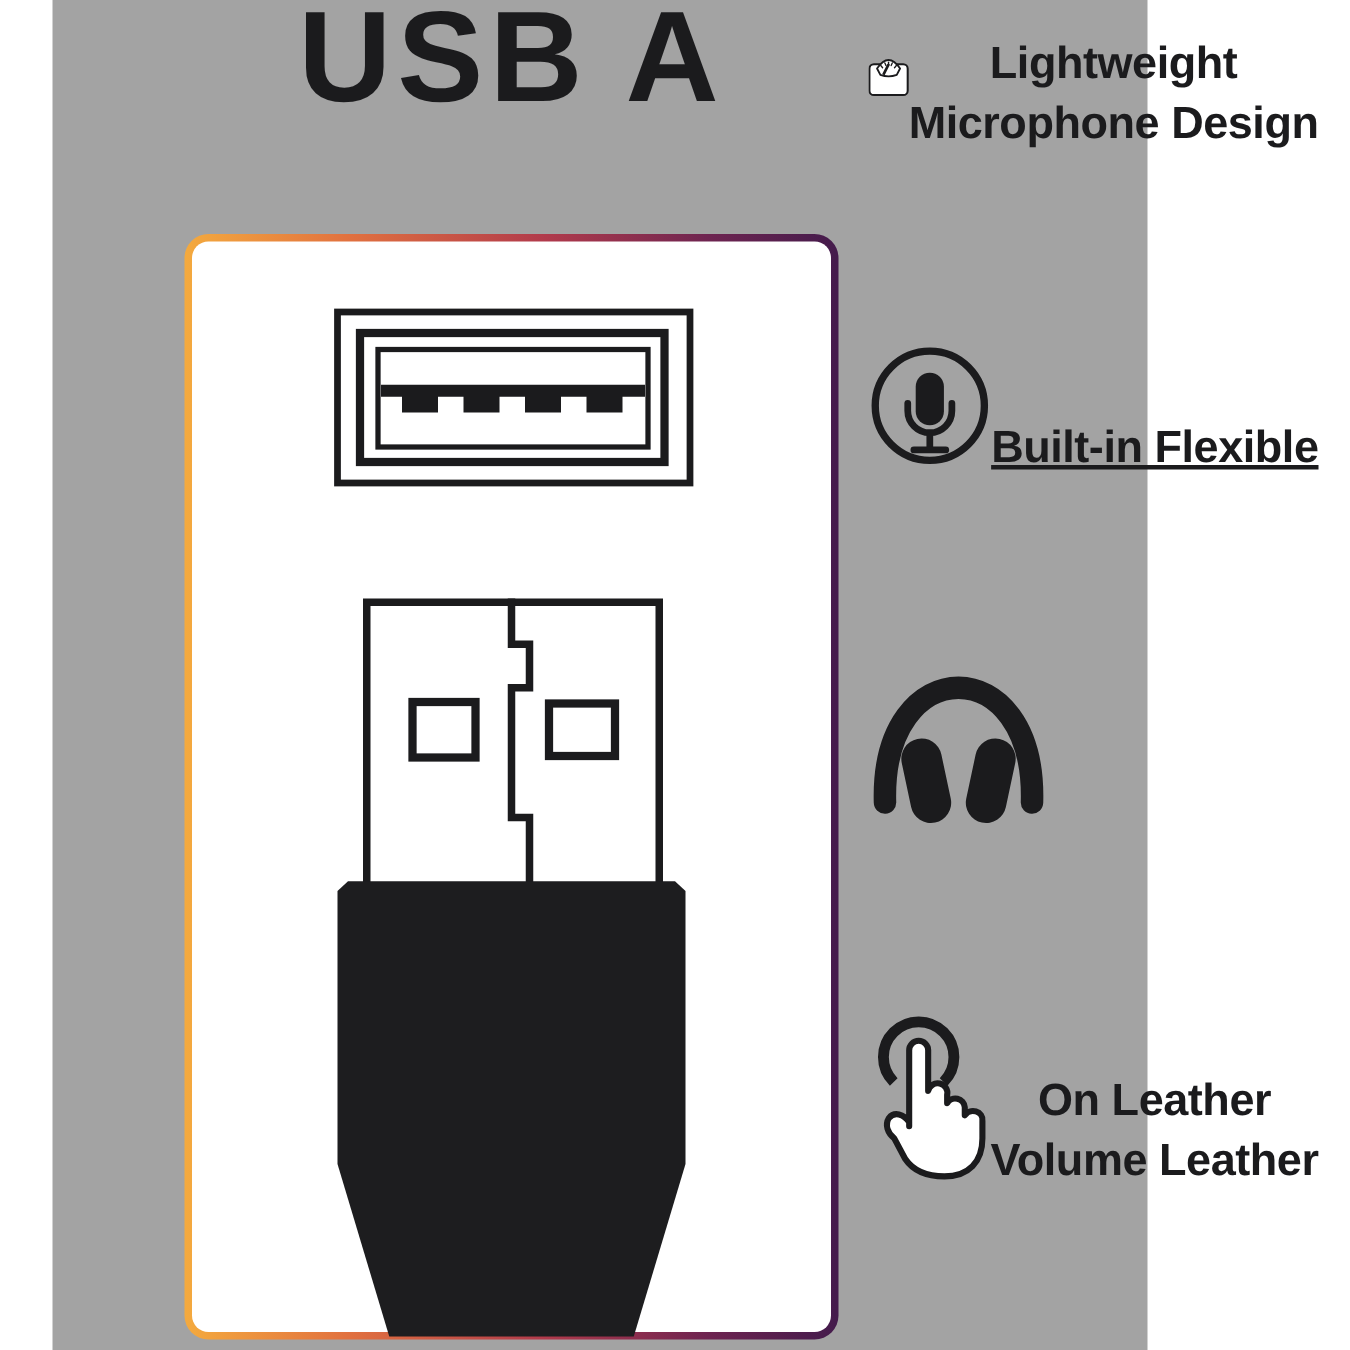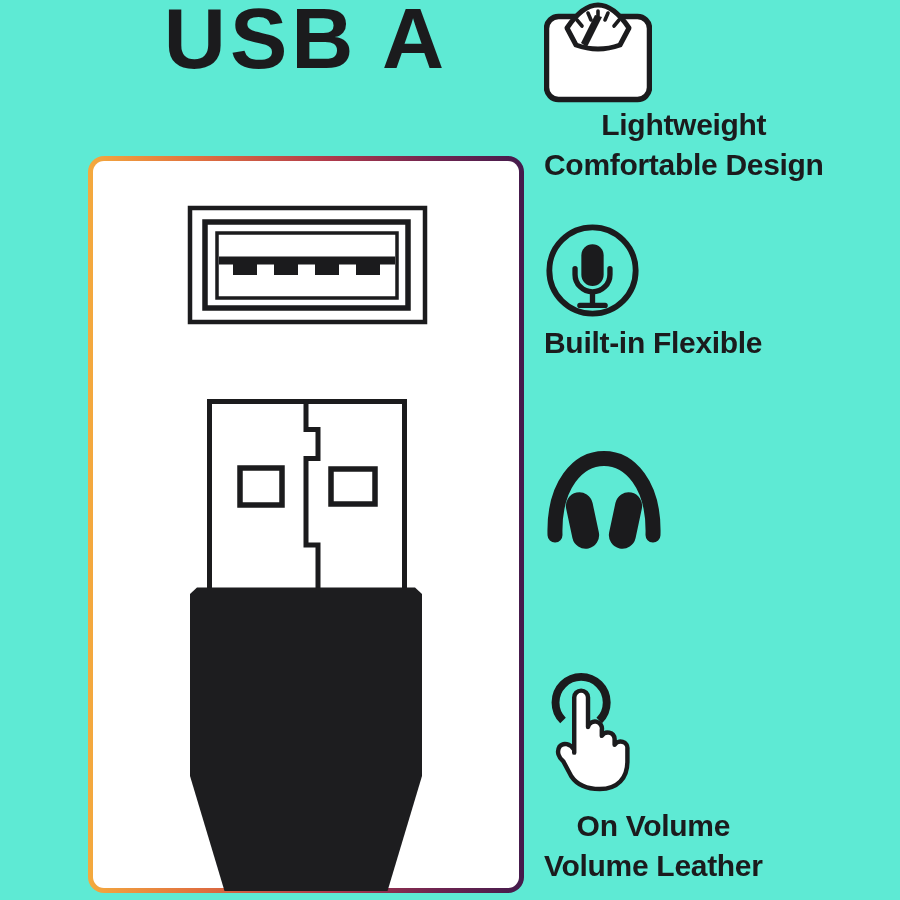--- a/index.html
+++ b/index.html
@@ -1,19 +1,19 @@
 <!DOCTYPE html>
 <html style="--ink: #1b1b1d; --plug: #1d1d1f;"><head>
 <meta charset="utf-8">
 <style>
   :root{ --ink:#1b1b1d; --plug:#1d1d1f; }
   *{ margin:0; padding:0; box-sizing:border-box; }
   html,body{ width:900px; height:900px; background:#fff; overflow:hidden; }
   body{ font-family:"Liberation Sans", sans-serif; color:var(--ink); }
-  .canvas{ position:relative; width:900px; height:900px; background:#5eead4; }
+  .canvas{ position:relative; width:730px; height:900px; background:#a3a3a3;margin-left:35px; }
 
   
   .title{
     position:absolute; left:88px; top:-12px; width:436px;
     text-align:center; font-weight:bold; font-size:86px; line-height:100px;
     letter-spacing:4px; color:var(--ink); white-space:nowrap;
   }
   .frame{
     position:absolute; left:88px; top:156px; width:436px; height:737px;
     border-radius:16px;
@@ -25,28 +25,28 @@
   }
   .diagram{
     position:absolute; left:88px; top:156px; width:436px; height:740px;
   }
   .diagram .stroke{ fill:none; stroke:var(--ink); }
   .diagram .fill{ fill:var(--ink); stroke:none; }
 
   
   .feature{
     position:absolute; left:544px; width:300px;
-    display:flex; flex-direction:column; align-items:flex-start;
+    display:flex; flex-direction:row; align-items:flex-end;
   }
   .feature .f-line{
     font-weight:bold; font-size:30px; line-height:40px; letter-spacing:-0.3px;
     text-align:center; white-space:nowrap; color:var(--ink);
   }
   .f1{ top:0; }   .f1 .f-text{ margin-top:2px; }
-  .f2{ top:222px; } .f2 .f-text{ margin-top:4px; }
+  .f2{ top:222px; } .f2 .f-text{ margin-top:4px;text-decoration:underline; }
   .f3{ top:443px; } .f3 .f-text{ margin-top:6px; }
   .f4{ top:666px; } .f4 .f-text{ margin-top:12px; }
   .icon .stroke{ fill:none; stroke:var(--ink); }
   .icon .fill{ fill:var(--ink); stroke:none; }
   .icon .wfill{ fill:#fff; stroke:var(--ink); }
 </style>
 </head>
 <body>
 
 <div class="canvas">
@@ -89,21 +89,21 @@
         <line x1="33" y1="20" x2="38" y2="26"></line>
         <line x1="44" y1="13" x2="47" y2="20"></line>
         <line x1="54" y1="11" x2="54" y2="18"></line>
         <line x1="64" y1="13" x2="61" y2="20"></line>
         <line x1="75" y1="20" x2="70" y2="26"></line>
       </g>
       <path class="fill" d="M51,15 L58,17 L43,47 L37,43 Z"></path>
     </svg>
     <div class="f-text">
       <div class="f-line">Lightweight</div>
-      <div class="f-line">Comfortable Design</div>
+      <div class="f-line">Microphone Design</div>
     </div>
   </section>
 
   <section class="feature f2">
     <svg class="icon" width="97" height="97" viewBox="0 0 100 100" aria-hidden="true">
       <circle class="stroke" cx="50" cy="50" r="44.5" stroke-width="6"></circle>
       <rect class="fill" x="38.5" y="23" width="23" height="43" rx="11.5"></rect>
       <path class="stroke" d="M32,48 v6 a18,18 0 0 0 36,0 v-6" stroke-width="5.5" stroke-linecap="round"></path>
       <line x1="50" y1="73" x2="50" y2="84" stroke="#1b1b1d" stroke-width="5.5"></line>
       <line x1="37" y1="86" x2="63" y2="86" stroke="#1b1b1d" stroke-width="5.5" stroke-linecap="round"></line>
@@ -120,18 +120,18 @@
       <rect class="fill" x="68" y="49" width="27" height="57" rx="13.5" transform="rotate(12 81.5 77.5)"></rect>
     </svg>
   </section>
 
   <section class="feature f4">
     <svg class="icon" width="90" height="128" viewBox="0 0 90 130" aria-hidden="true">
       <path class="stroke" d="M18.6,55.4 A26,26 0 1 1 55.4,55.4" stroke-width="8"></path>
       <path class="wfill" stroke-width="4.5" stroke-linejoin="round" d="M30,88 L30,32 A7,7 0 0 1 44,32 L44,62 A7,7 0 0 1 58,65 L58,71 A7,7 0 0 1 71,74 L71,80 A7,6.5 0 0 1 84,84 L84,97 C84,114 74,125 56,125 C43,125 33,121 27,112 L19,97 C14,93 12,87 15,82 C19,77 26,79 30,85 Z"></path>
     </svg>
     <div class="f-text">
-      <div class="f-line">On Volume</div>
+      <div class="f-line">On Leather</div>
       <div class="f-line">Volume Leather</div>
     </div>
   </section>
 
 </div>
 
 </body></html>

